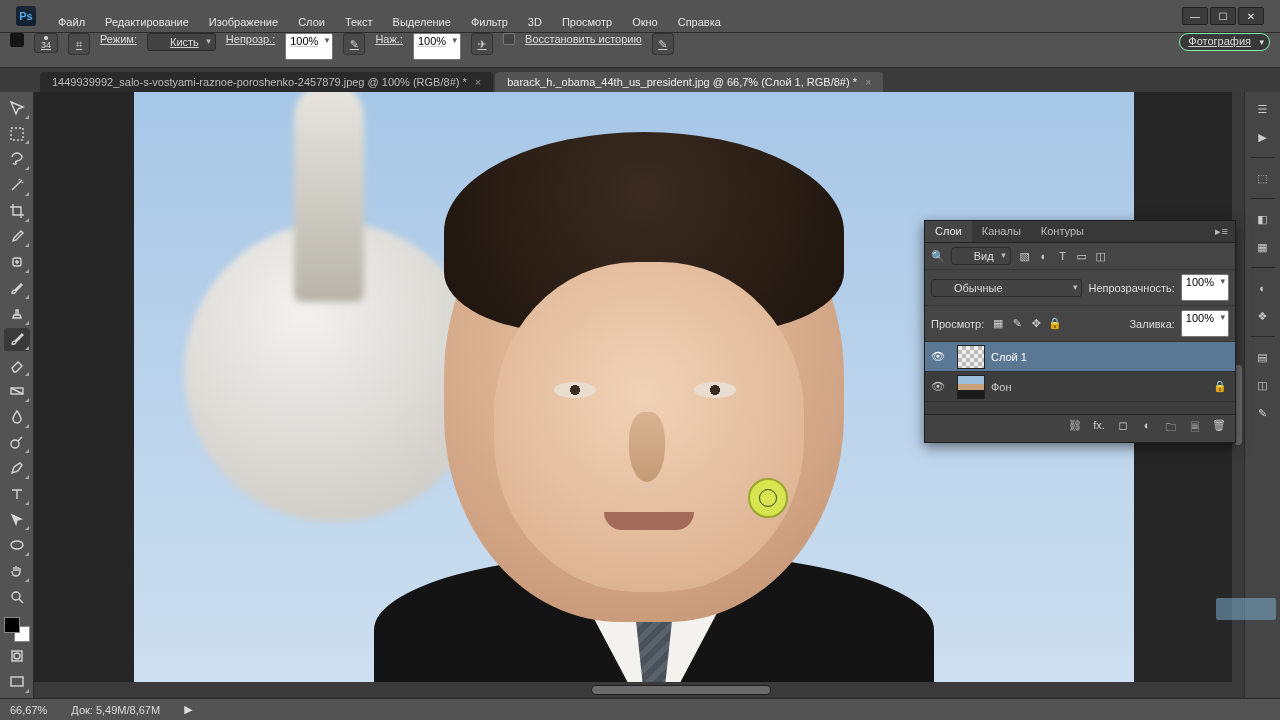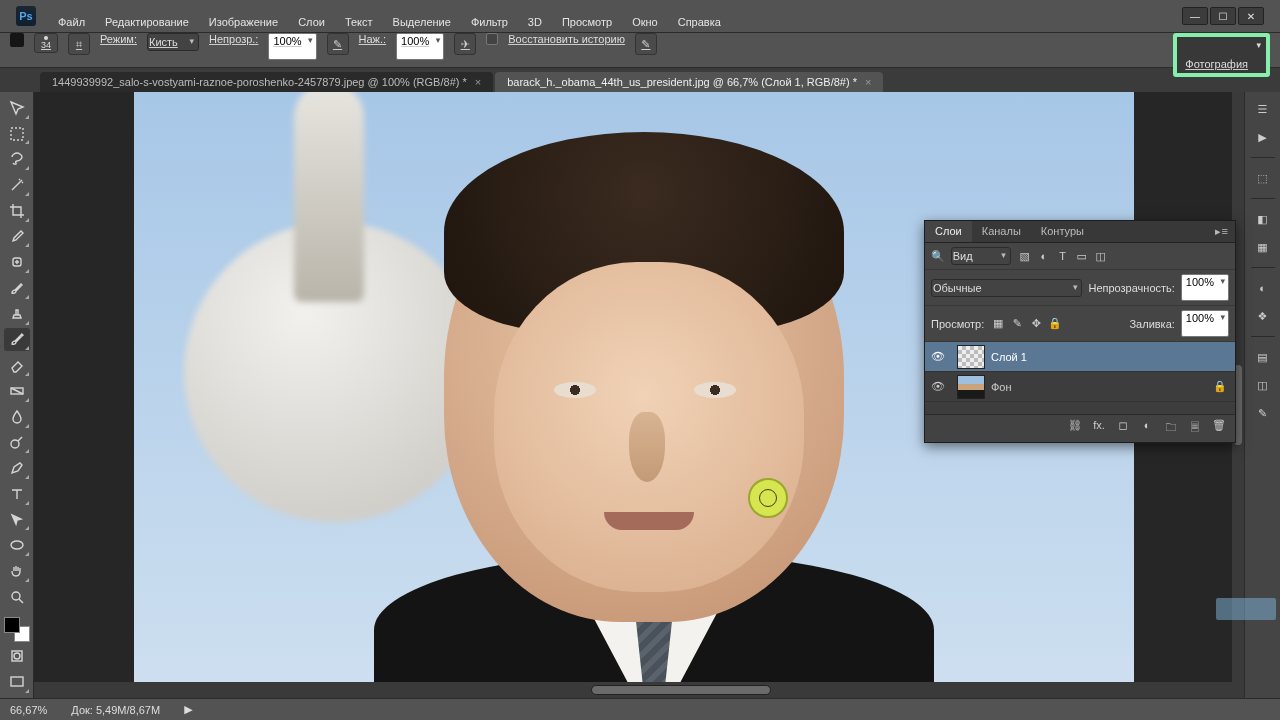--- a/index.html
+++ b/index.html
@@ -12,27 +12,27 @@
   .win-btns{margin-left:auto;display:flex;gap:2px;}
   .win-btns span{width:26px;height:18px;background:#3c3c3c;border:1px solid #222;border-radius:2px;display:flex;align-items:center;justify-content:center;font-size:10px;}
   
   .optbar{height:36px;background:#535353;border-top:1px solid #2b2b2b;border-bottom:1px solid #2b2b2b;display:flex;align-items:flex-start;padding:0 10px;gap:10px;text-decoration:underline;}
   .brush-swatch{width:14px;height:14px;background:#151515;border-radius:2px;}
   .bsize{display:flex;flex-direction:column;align-items:center;border:1px solid #333;padding:2px 6px;border-radius:3px;background:#4a4a4a;}
   .bsize .dot{width:4px;height:4px;background:#ddd;border-radius:50%;}
   .bsize .num{font-size:9px;color:#ddd;}
   .sq{width:22px;height:22px;background:#4a4a4a;border:1px solid #333;border-radius:3px;display:flex;align-items:center;justify-content:center;}
   .lbl{color:#ddd;}
-  .ddl{background:#434343;border:1px solid #2b2b2b;border-radius:3px;padding:2px 16px 2px 1px;position:relative;color:#ddd;min-width:52px;}
+  .ddl{background:#434343;border:1px solid #2b2b2b;border-radius:3px;padding:2px 16px 2px 22px;position:relative;color:#ddd;min-width:52px;}
   .ddl:after{content:"▾";position:absolute;right:4px;top:2px;font-size:9px;color:#bbb;}
   .pbox{background:#fff;color:#000;border:1px solid #777;border-radius:2px;padding:1px 14px 12px 4px;position:relative;min-width:40px;text-align:right;}
   .pbox:after{content:"▾";position:absolute;right:3px;top:1px;font-size:9px;color:#555;}
   .chk{width:12px;height:12px;border:1px solid #777;background:#434343;border-radius:2px;}
   .spacer{flex:1;}
-  .workspace-dd{background:#383838;border:4px solid #86efac;border-radius:3px;padding:21px 18px 3px 8px;position:relative;color:#ddd;}
+  .workspace-dd{background:#383838;border:1px solid #86efac;border-radius:10px;padding:1px 18px 3px 8px;position:relative;color:#ddd;}
   .workspace-dd:after{content:"▾";position:absolute;right:5px;top:3px;font-size:9px;}
   
   .doctabs{height:24px;background:#3b3b3b;display:flex;align-items:flex-end;padding-left:40px;gap:2px;}
   .doctab{background:#2a2a2a;color:#bbb;padding:4px 12px;border-radius:4px 4px 0 0;font-size:11px;display:flex;align-items:center;gap:8px;}
   .doctab.active{background:#535353;color:#eee;}
   .doctab .x{font-size:11px;color:#999;}
   
   .main{flex:1;display:flex;min-height:0;}
   
   .tools{width:34px;background:#535353;border-right:1px solid #2b2b2b;display:flex;flex-direction:column;align-items:center;padding:4px 0;gap:2px;}

